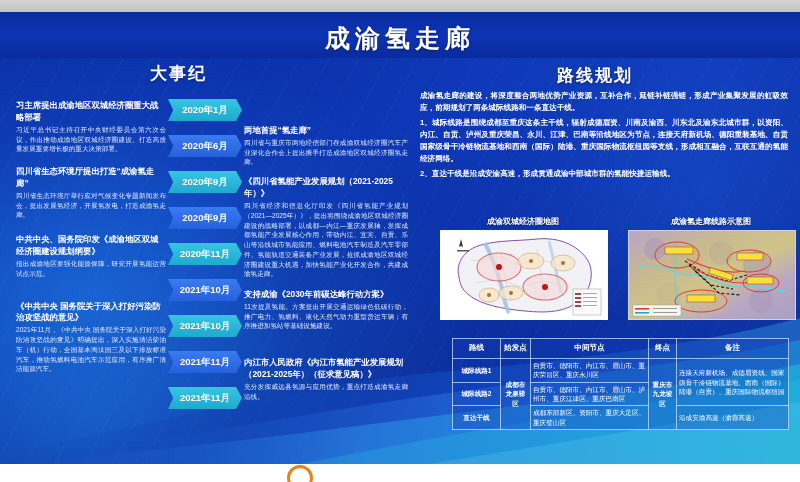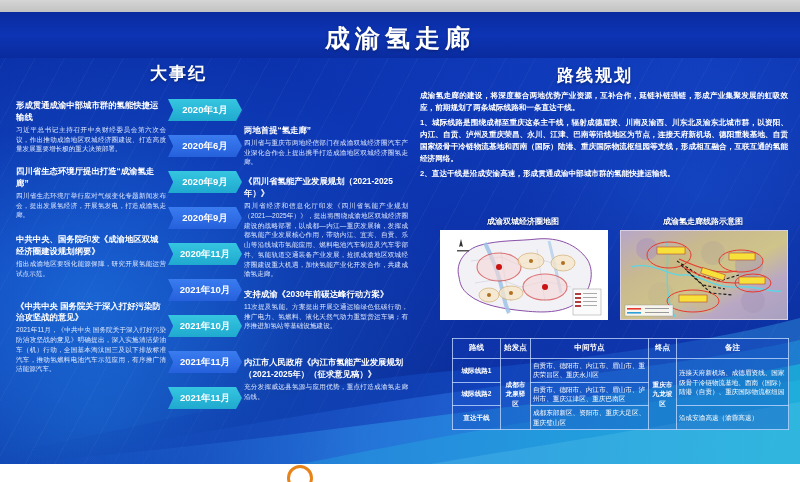--- a/index.html
+++ b/index.html
@@ -184,21 +184,21 @@
     margin-bottom: 2px;
   }
   .para.indent { text-indent: 0; }
 
   
   .maps {
     position: absolute;
     left: 440px; top: 216px;
     width: 348px;
     display: flex;
-    gap: 14px;
+    gap: 22px;
   }
   .map-block { width: 166px; }
   .map-cap {
     color: #ffffff;
     font-size: 8px;
     font-weight: bold;
     text-align: center;
     margin-bottom: 3px;
     text-shadow: 0 1px 2px rgba(0,0,0,0.4);
   }
@@ -285,21 +285,21 @@
   </div>
 
   <div class="header-band"></div>
   <div class="title">成渝氢走廊</div>
 
   <div class="sec-head left">大事纪</div>
   <div class="sec-head right">路线规划</div>
 
   <div class="col-left">
     <div class="entry">
-      <div class="entry-title">形成贯通成渝中部城市群的氢能快捷运输线</div>
+      <div class="entry-title">习主席提出成渝地区双城经济圈重大战略部署</div>
       <div class="entry-body">习近平总书记主持召开中央财经委员会第六次会议，作出推动成渝地区双城经济圈建设、打造高质量发展重要增长极的重大决策部署。</div>
     </div>
     <div class="entry" style="margin-top:12px;">
       <div class="entry-title">四川省生态环境厅提出打造“成渝氢走廊”</div>
       <div class="entry-body">四川省生态环境厅举行应对气候变化专题新闻发布会，提出发展氢经济，开展氢发电，打造成渝氢走廊。</div>
     </div>
     <div class="entry" style="margin-top:14px;">
       <div class="entry-title">中共中央、国务院印发《成渝地区双城经济圈建设规划纲要》</div>
       <div class="entry-body">指出成渝地区要强化能源保障，研究开展氢能运营试点示范。</div>
     </div>

